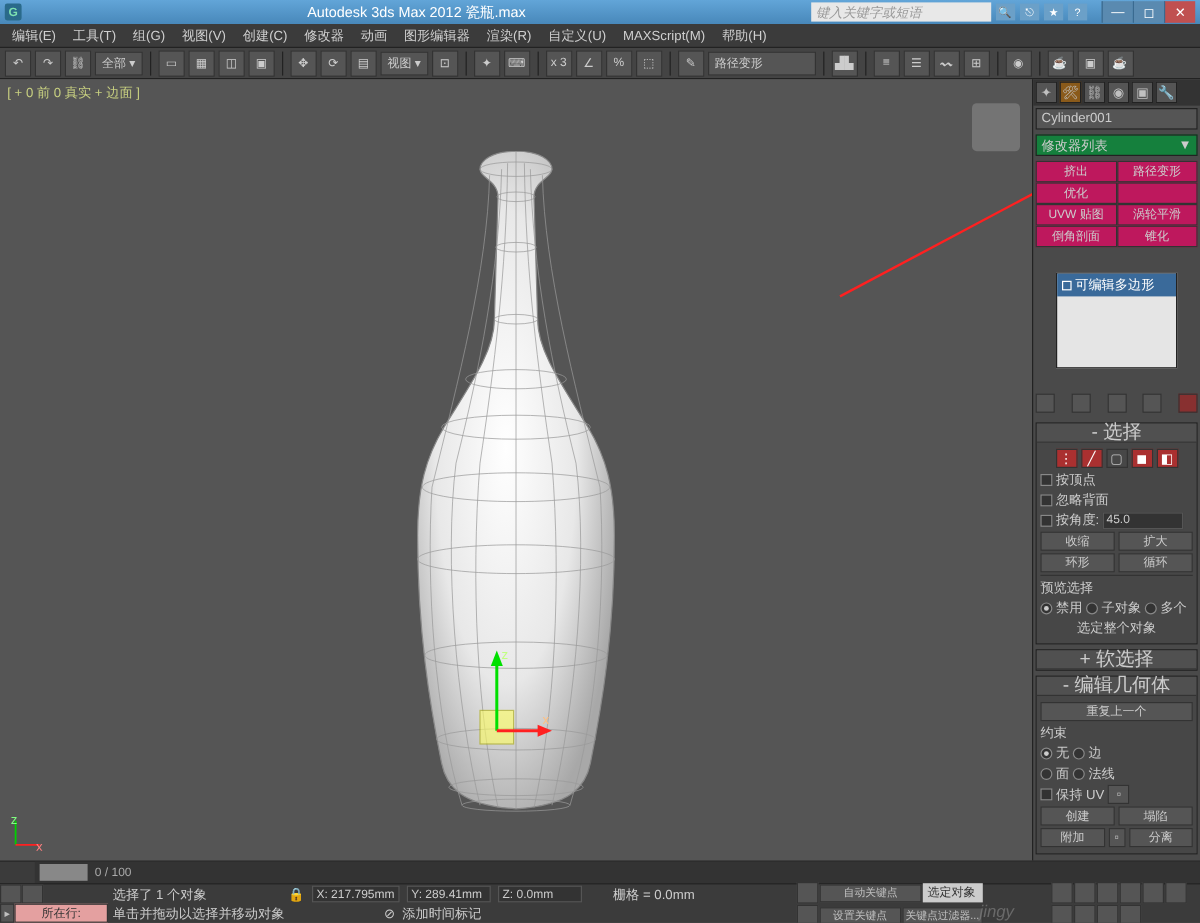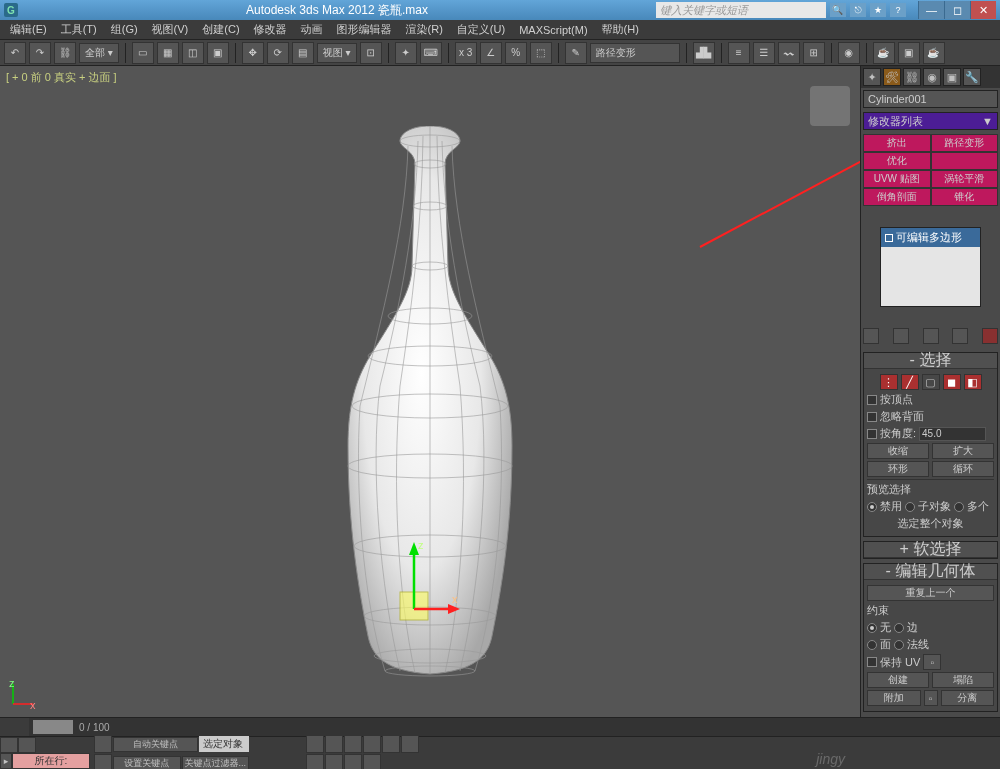--- a/index.html
+++ b/index.html
@@ -2,21 +2,21 @@
 <html><head>
 <meta charset="utf-8">
 <style>
 * { margin: 0; padding: 0; box-sizing: border-box; font-family: "Microsoft YaHei", Arial, sans-serif; font-size: 11px; }
 body { width: 1000px; height: 769px; background: #4a4a4a; overflow: hidden; position: relative; color: #c0c0c0; }
 
 
 .title-bar { height: 20px; background: linear-gradient(#62a5d8, #4888ba); display: flex; align-items: center; padding: 0 4px; color: #fff; }
 .title-bar .app-icon { width: 14px; height: 14px; background: #2a6a8a; border-radius: 2px; color:#7de0b0; display:flex;align-items:center;justify-content:center;font-size:10px;font-weight:bold; }
 .title-bar .title { flex: 1; text-align: center; font-size: 12px; }
-.search-box { width: 170px; height: 16px; background: #e8e8e8; color: #999; padding: 0 4px; margin-right: 4px; font-size: 11px; font-style: italic; display:flex;align-items:center; }
+.search-box { width: 150px; height: 16px; background: #e8e8e8; color: #999; padding: 0 4px; margin-right: 4px; font-size: 11px; font-style: italic; display:flex;align-items:center; }
 .title-icons { display: flex; gap: 4px; align-items:center; }
 .title-icons .ti { width: 16px; height: 14px; background: #6ba0c8; display:flex;align-items:center;justify-content:center;color:#fff;font-size:9px; }
 .win-ctrl { display: flex; margin-left: 12px; }
 .win-ctrl div { width: 26px; height: 18px; background: #5a8ab0; border-left: 1px solid #3a6a90; display:flex;align-items:center;justify-content:center;color:#fff; }
 .win-ctrl .close { background: #c05050; }
 
 
 .menu-bar { height: 20px; background: #3b3b3b; display: flex; align-items: center; padding: 0 4px; gap: 2px; border-bottom: 1px solid #222; }
 .menu-item { padding: 16px 6px; color: #d0d0d0; cursor: pointer; }
 
@@ -34,21 +34,21 @@
 .viewcube { position: absolute; top: 20px; right: 10px; width: 40px; height: 40px; background: #888; border-radius: 4px; opacity: 0.6; }
 .axis-gizmo { position: absolute; bottom: 8px; left: 8px; width: 30px; height: 30px; }
 .move-gizmo { position: absolute; bottom: 95px; left: 50%; transform: translateX(-50%); }
 
 
 .side-panel { width: 140px; background: #4a4a4a; border-left: 1px solid #222; display: flex; flex-direction: column; overflow:hidden; }
 .panel-tabs { height: 22px; background: #333; display: flex; gap: 2px; padding: 2px; }
 .panel-tab { width: 18px; height: 18px; background: #555; border: 1px solid #222; display:flex;align-items:center;justify-content:center; }
 .panel-tab.active { background: #8a5a1a; }
 .obj-name { height: 18px; background: #555; border: 1px solid #222; color: #ccc; padding: 0 4px; margin: 2px; display:flex;align-items:center; }
-.mod-list-drop { height: 18px; background: #4c1d95; border: 1px solid #222; color: #ccc; padding: 0 4px; margin: 2px; display:flex; align-items:center; justify-content:space-between; }
+.mod-list-drop { height: 18px; background: #15803d; border: 1px solid #222; color: #ccc; padding: 0 4px; margin: 2px; display:flex; align-items:center; justify-content:space-between; }
 .mod-btns { display: flex; flex-wrap: wrap; padding: 2px; gap: 0; }
 .mod-btn { width: 50%; height: 18px; background: #be185d; border: 1px solid #333; display:flex;align-items:center;justify-content:center; color:#ccc; font-size:10px; position: relative; }
 .mod-stack { height: 80px; background: #e5e5e5; border: 1px solid #222; margin: 19px; }
 .mod-stack-item { background: #3a6a9a; color: #fff; padding: 2px 4px; font-size: 10px; display:flex; align-items:center; gap:3px; }
 .mod-stack-item .sq { width:8px;height:8px;border:1px solid #fff; }
 .stack-tools { height: 18px; display:flex; gap:2px; padding: 2px; justify-content:space-between; }
 .stack-tools .st { width:16px;height:16px;background:#555;border:1px solid #333; }
 .stack-tools .st.red { background:#883030; }
 
 .rollout { margin: 2px; border: 1px solid #222; }
@@ -378,20 +378,35 @@
       <div style="height:16px;display:flex;">
         <div style="width:18px;background:#555;border:1px solid #333;"></div>
         <div style="width:18px;background:#555;border:1px solid #333;"></div>
         <div style="flex:1;"></div>
       </div>
       <div style="display:flex;height:16px;">
         <div style="width:12px;background:#555;border:1px solid #333;display:flex;align-items:center;justify-content:center;font-size:9px;">▸</div>
         <div class="status-btn" style="flex:1;">所在行:</div>
       </div>
     </div>
+    <div class="status-mid">
+      <div class="status-row">
+        <span style="min-width:140px;">选择了 1 个对象</span>
+        <span>🔒</span>
+        <div class="coord-box">X: 217.795mm</div>
+        <div class="coord-box">Y: 289.41mm</div>
+        <div class="coord-box">Z: 0.0mm</div>
+        <span style="margin-left:20px;">栅格 = 0.0mm</span>
+      </div>
+      <div class="status-row">
+        <span style="min-width:200px;">单击并拖动以选择并移动对象</span>
+        <span style="margin-left:20px;">⊘</span>
+        <span>添加时间标记</span>
+      </div>
+    </div>
     <div class="status-right">
       <div style="display:flex;flex-direction:column;gap:1px;">
         <div style="display:flex;gap:1px;align-items:center;">
           <div class="sr-btn"></div>
           <div class="ro-btn" style="width:55px;height:15px;font-size:9px;">自动关键点</div>
           <div class="sr-drop">选定对象</div>
         </div>
         <div style="display:flex;gap:1px;align-items:center;">
           <div class="sr-btn"></div>
           <div class="ro-btn" style="width:55px;height:15px;font-size:9px;">设置关键点</div>

